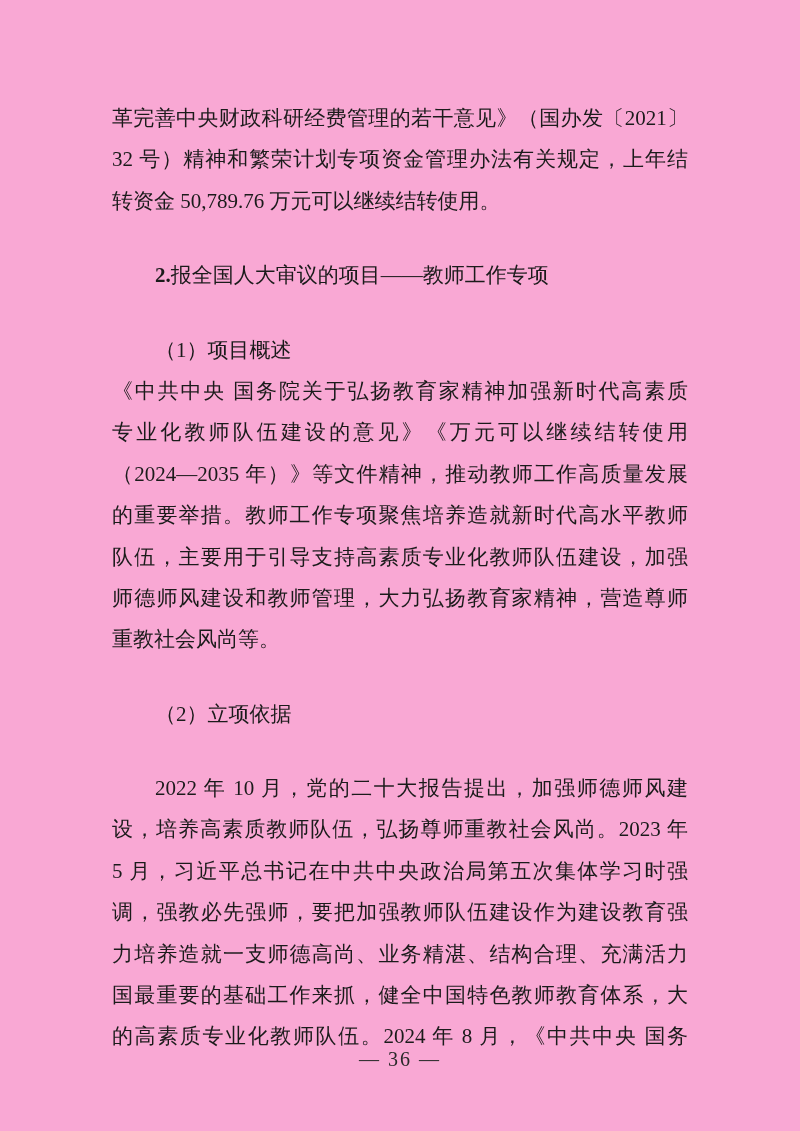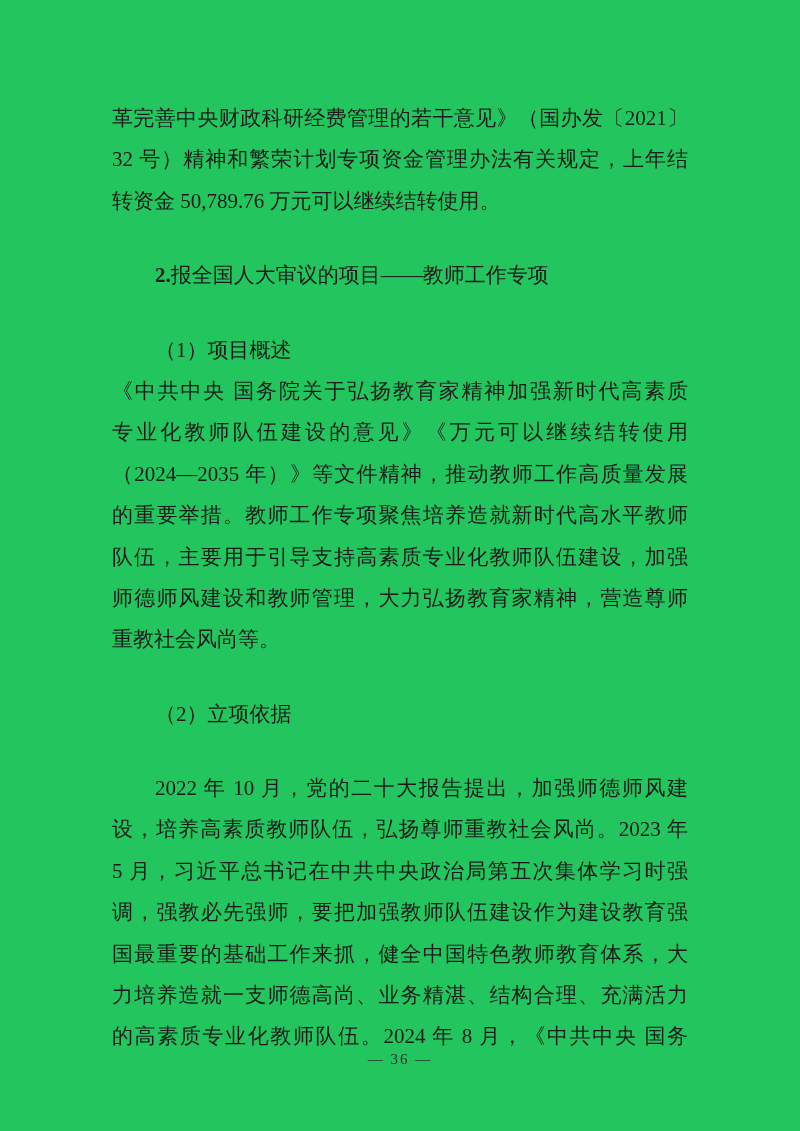--- a/index.html
+++ b/index.html
@@ -1,20 +1,20 @@
 <!DOCTYPE html>
 <html><head>
 <meta charset="utf-8">
 <style>
   html, body { margin: 0; padding: 0; background: #ffffff; }
   .page {
     position: relative;
     width: 800px;
     height: 1131px;
-    background: #22c55e;
+    background: #f9a8d4;
     color: #1b1b1b;
     font-family: "Liberation Serif", "DejaVu Serif", serif;
     overflow: hidden;
   }
   .textbody {
     position: absolute;
     left: 112px;
     top: 98px;
     width: 576px;
   }
@@ -31,21 +31,21 @@
     text-justify: inter-character;
   }
   .ind { text-indent: 43px; margin-top: 33px; }
   .hnum { font-weight: bold; }
   .footer {
     position: absolute;
     top: 1046px;
     left: 0;
     width: 100%;
     text-align: center;
-    font-size: 15px;
+    font-size: 20px;
     line-height: 26px;
     color: #2a2a2a;
     letter-spacing: 2px;
   }
 </style>
 </head>
 <body>
 
 <div class="page">
   <div class="textbody">
@@ -65,20 +65,20 @@
     <div class="line just">队伍，主要用于引导支持高素质专业化教师队伍建设，加强</div>
     <div class="line just">师德师风建设和教师管理，大力弘扬教育家精神，营造尊师</div>
     <div class="line">重教社会风尚等。</div>
 
     <div class="line ind">（2）立项依据</div>
 
     <div class="line ind just">2022 年 10 月，党的二十大报告提出，加强师德师风建</div>
     <div class="line just">设，培养高素质教师队伍，弘扬尊师重教社会风尚。2023 年</div>
     <div class="line just">5 月，习近平总书记在中共中央政治局第五次集体学习时强</div>
     <div class="line just">调，强教必先强师，要把加强教师队伍建设作为建设教育强</div>
+    <div class="line just">力培养造就一支师德高尚、业务精湛、结构合理、充满活力</div>
     <div class="line just">国最重要的基础工作来抓，健全中国特色教师教育体系，大</div>
-    <div class="line just">力培养造就一支师德高尚、业务精湛、结构合理、充满活力</div>
     <div class="line just">的高素质专业化教师队伍。2024 年 8 月，《中共中央 国务</div>
 
   </div>
 
   <div class="footer">— 36 —</div>
 </div>
 
 </body></html>

